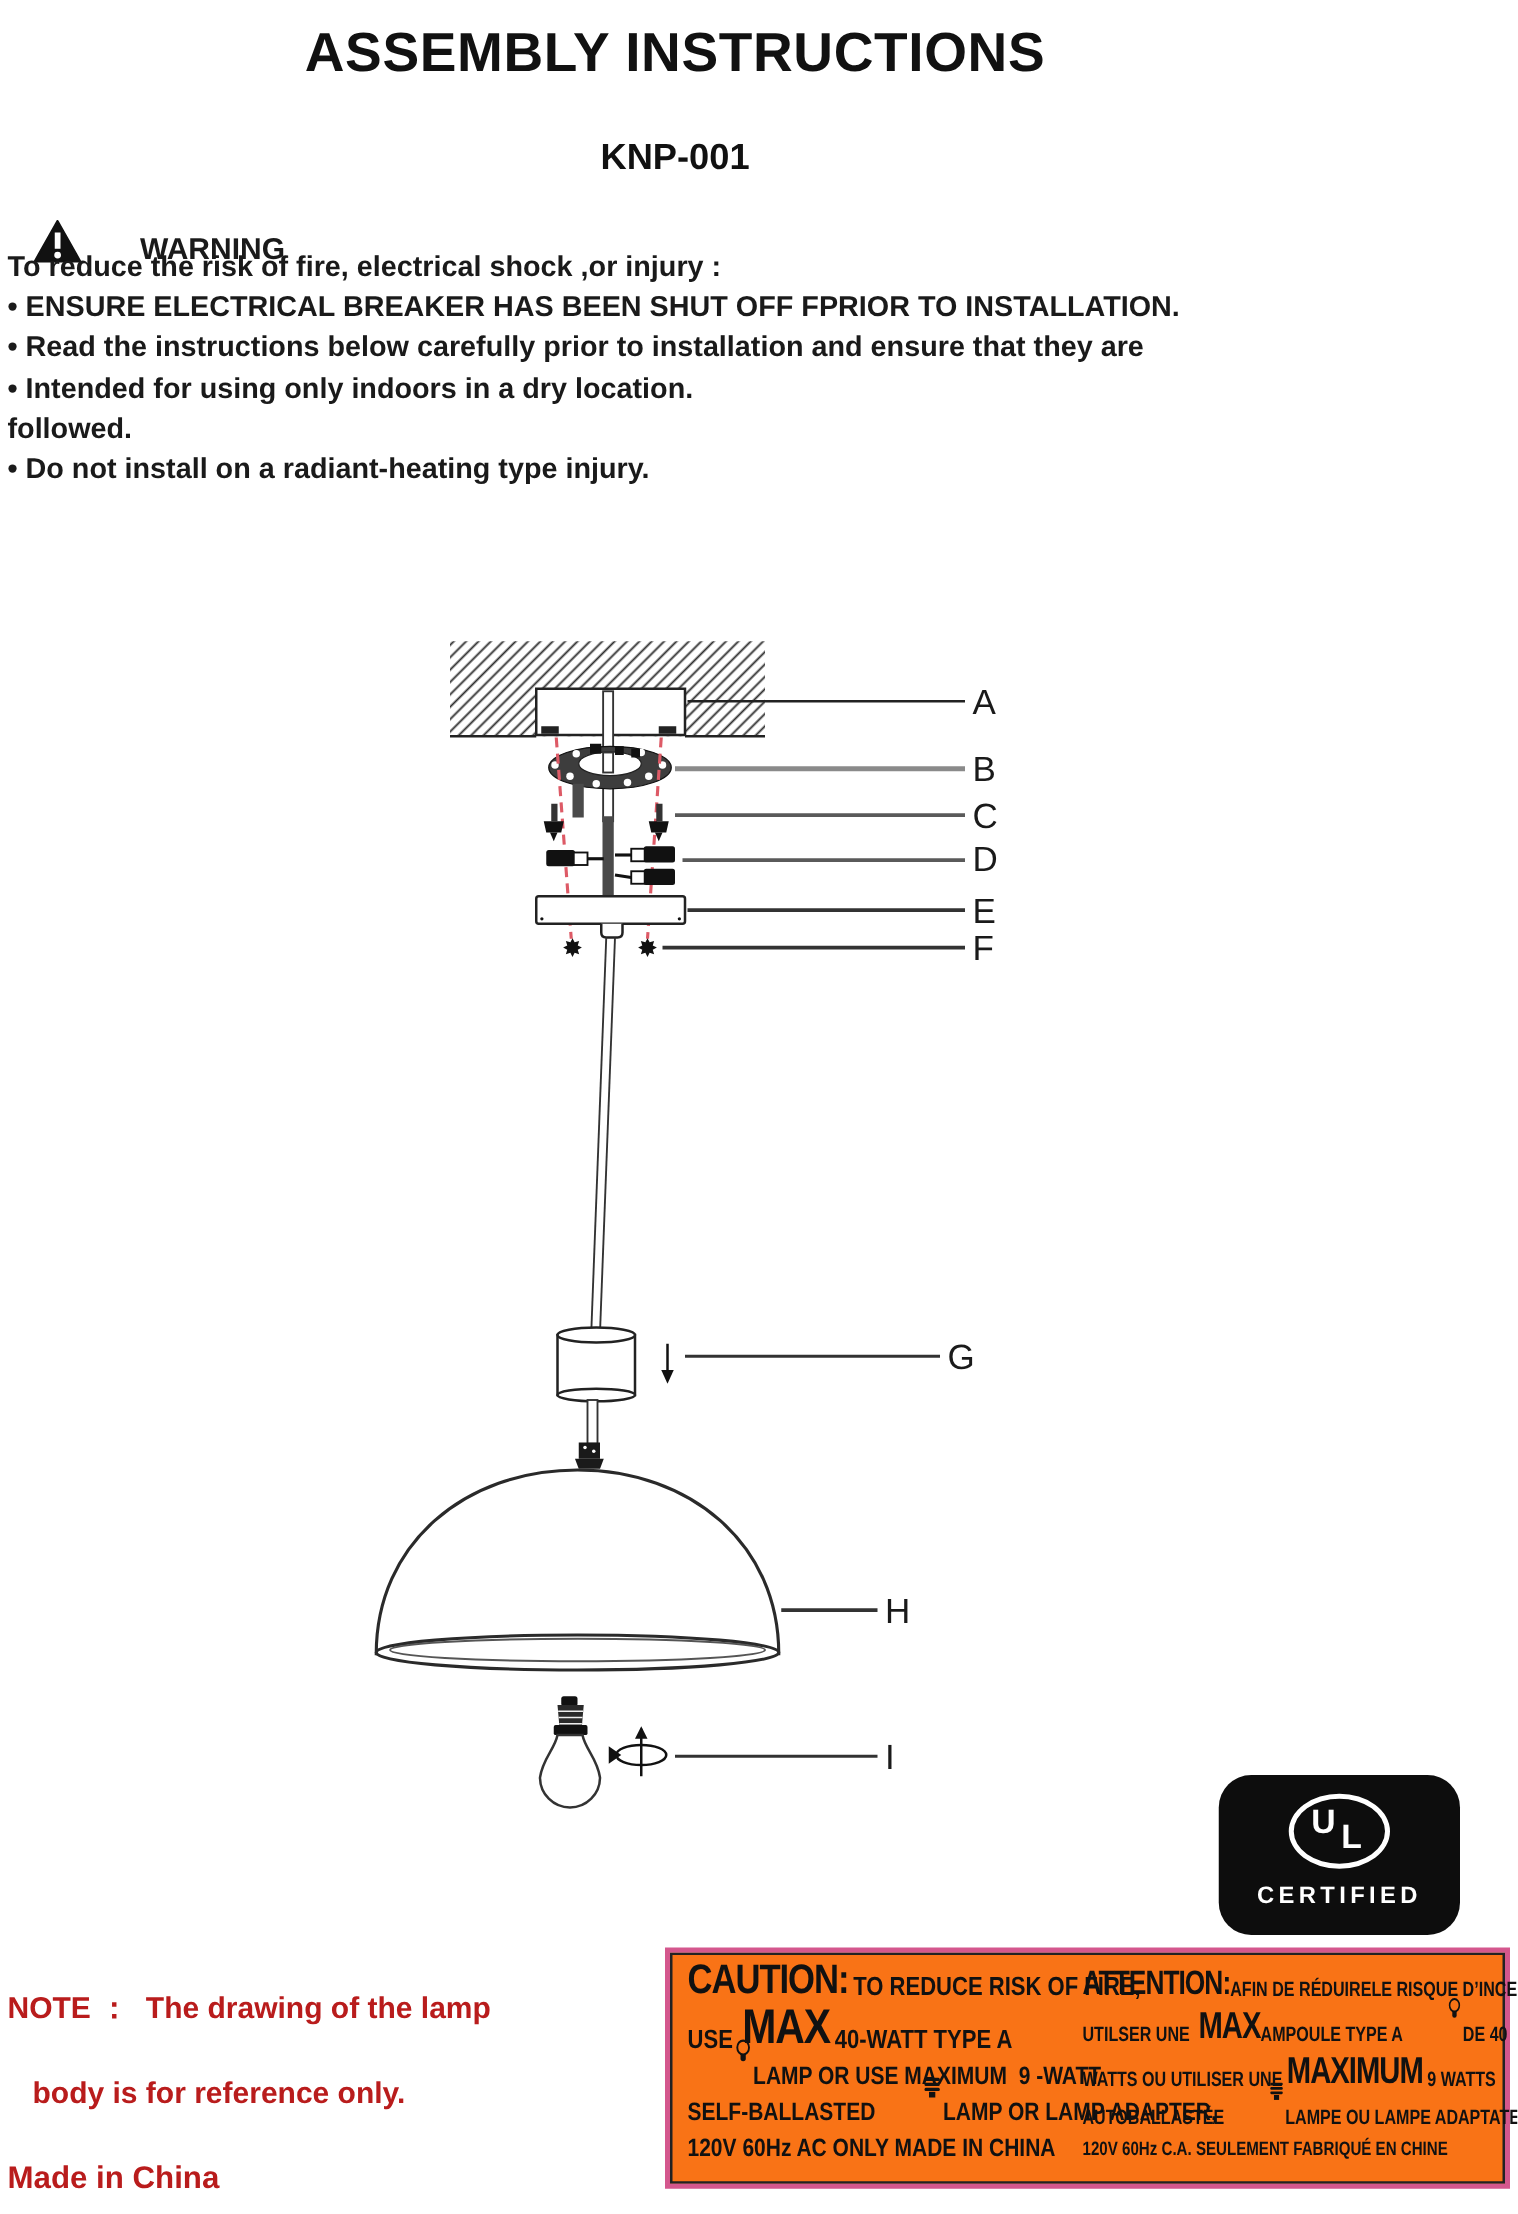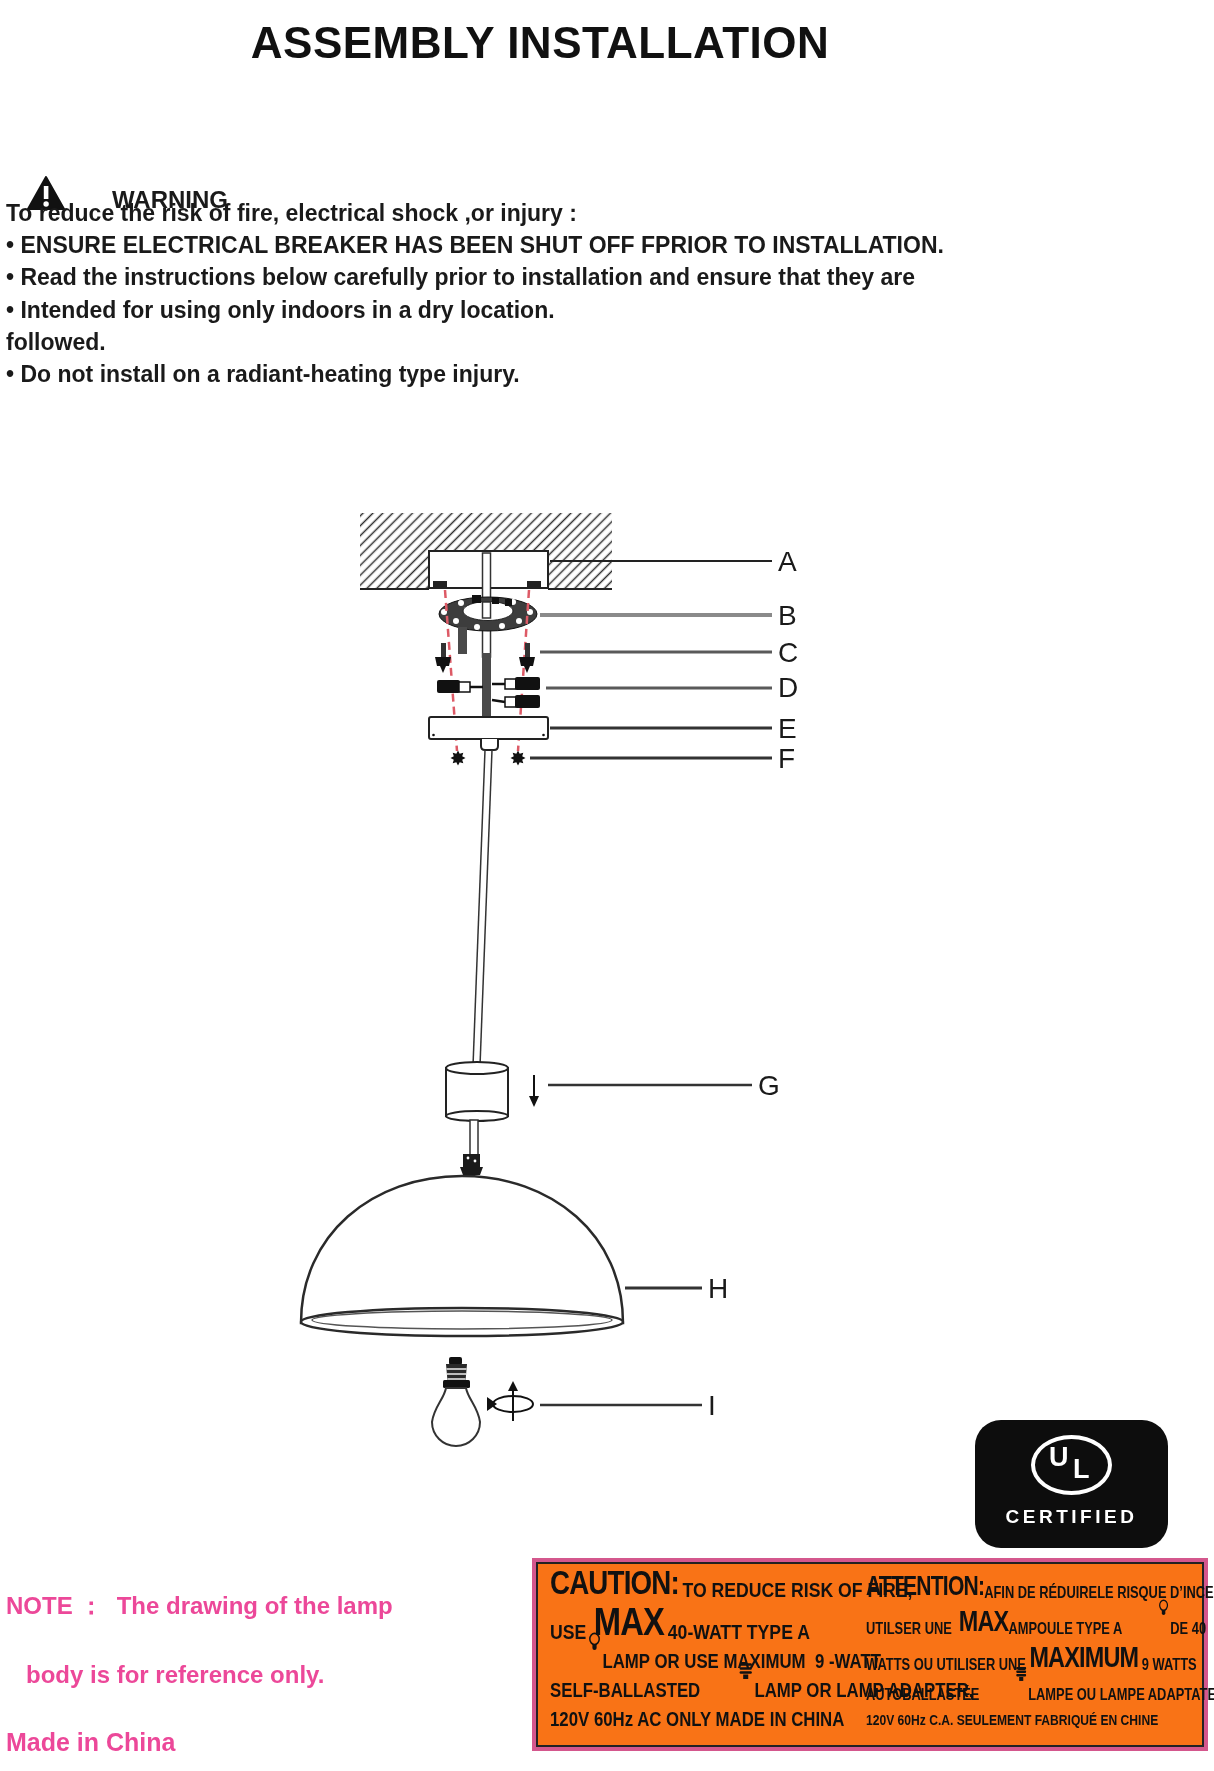--- a/index.html
+++ b/index.html
@@ -15,21 +15,21 @@
   }
   .model {
     left:0; top:110px; width:1080px; text-align:center;
     font-size:29px; font-weight:bold; color:#111;
   }
   .warn-head { left:112px; top:186px; font-size:24px; font-weight:bold; }
   .warn-icon { left:26px; top:176px; }
   .warn-lines { left:6px; top:197px; width:1180px; font-size:23px; font-weight:bold; line-height:32.2px; }
   .warn-lines div { white-space:pre; }
 
-  .note-line { white-space:pre; font-weight:bold; color:#ec4899; }
+  .note-line { white-space:pre; font-weight:bold; color:#b91c1c; }
   .note-1 { left:6px; top:1590px; font-size:24px; }
   .note-2 { left:6px; top:1661px; font-size:24px;margin-left:20px; }
   .note-3 { left:6px; top:1728px; font-size:25px; }
 
   
   .ul-badge { left:975px; top:1420px; width:193px; height:128px; background:#0d0d0d; border-radius:26px; }
   .ul-ellipse { position:absolute; left:56px; top:15px; width:73px; height:52px; border:4px solid #fff; border-radius:50%; }
   .ul-u { position:absolute; left:14px; top:3px;  font-size:27px; font-weight:bold; color:#fff; }
   .ul-l { position:absolute; left:38px; top:15px; font-size:27px; font-weight:bold; color:#fff; }
   .ul-cert { position:absolute; left:0; right:0; top:86px; text-align:center; color:#fff;
@@ -61,21 +61,22 @@
   .r-fr2, .r-fr3 { height:36px; align-items:flex-end; }
   .r-fr4 { height:30px; align-items:flex-end; }
   .r-fr5 { height:25px; align-items:flex-end; }
   .icon-wrap { display:inline-block; margin:0 2px; }
 </style>
 </head>
 <body>
 
 <div class="page">
 
-  <div class="abs title">ASSEMBLY INSTALLATION</div>
+  <div class="abs title">ASSEMBLY INSTRUCTIONS</div>
+  <div class="abs model">KNP-001</div>
 
   <span class="abs warn-icon">
     <svg width="40" height="36" viewBox="0 0 40 36">
       <polygon points="20,1 38,33 2,33" fill="#111" stroke="#111" stroke-width="2" stroke-linejoin="round"></polygon>
       <rect x="17.8" y="10" width="4.6" height="13" fill="#fff"></rect>
       <circle cx="20.1" cy="28" r="2.7" fill="#fff"></circle>
     </svg>
   </span>
   <div class="abs warn-head">WARNING</div>
 

